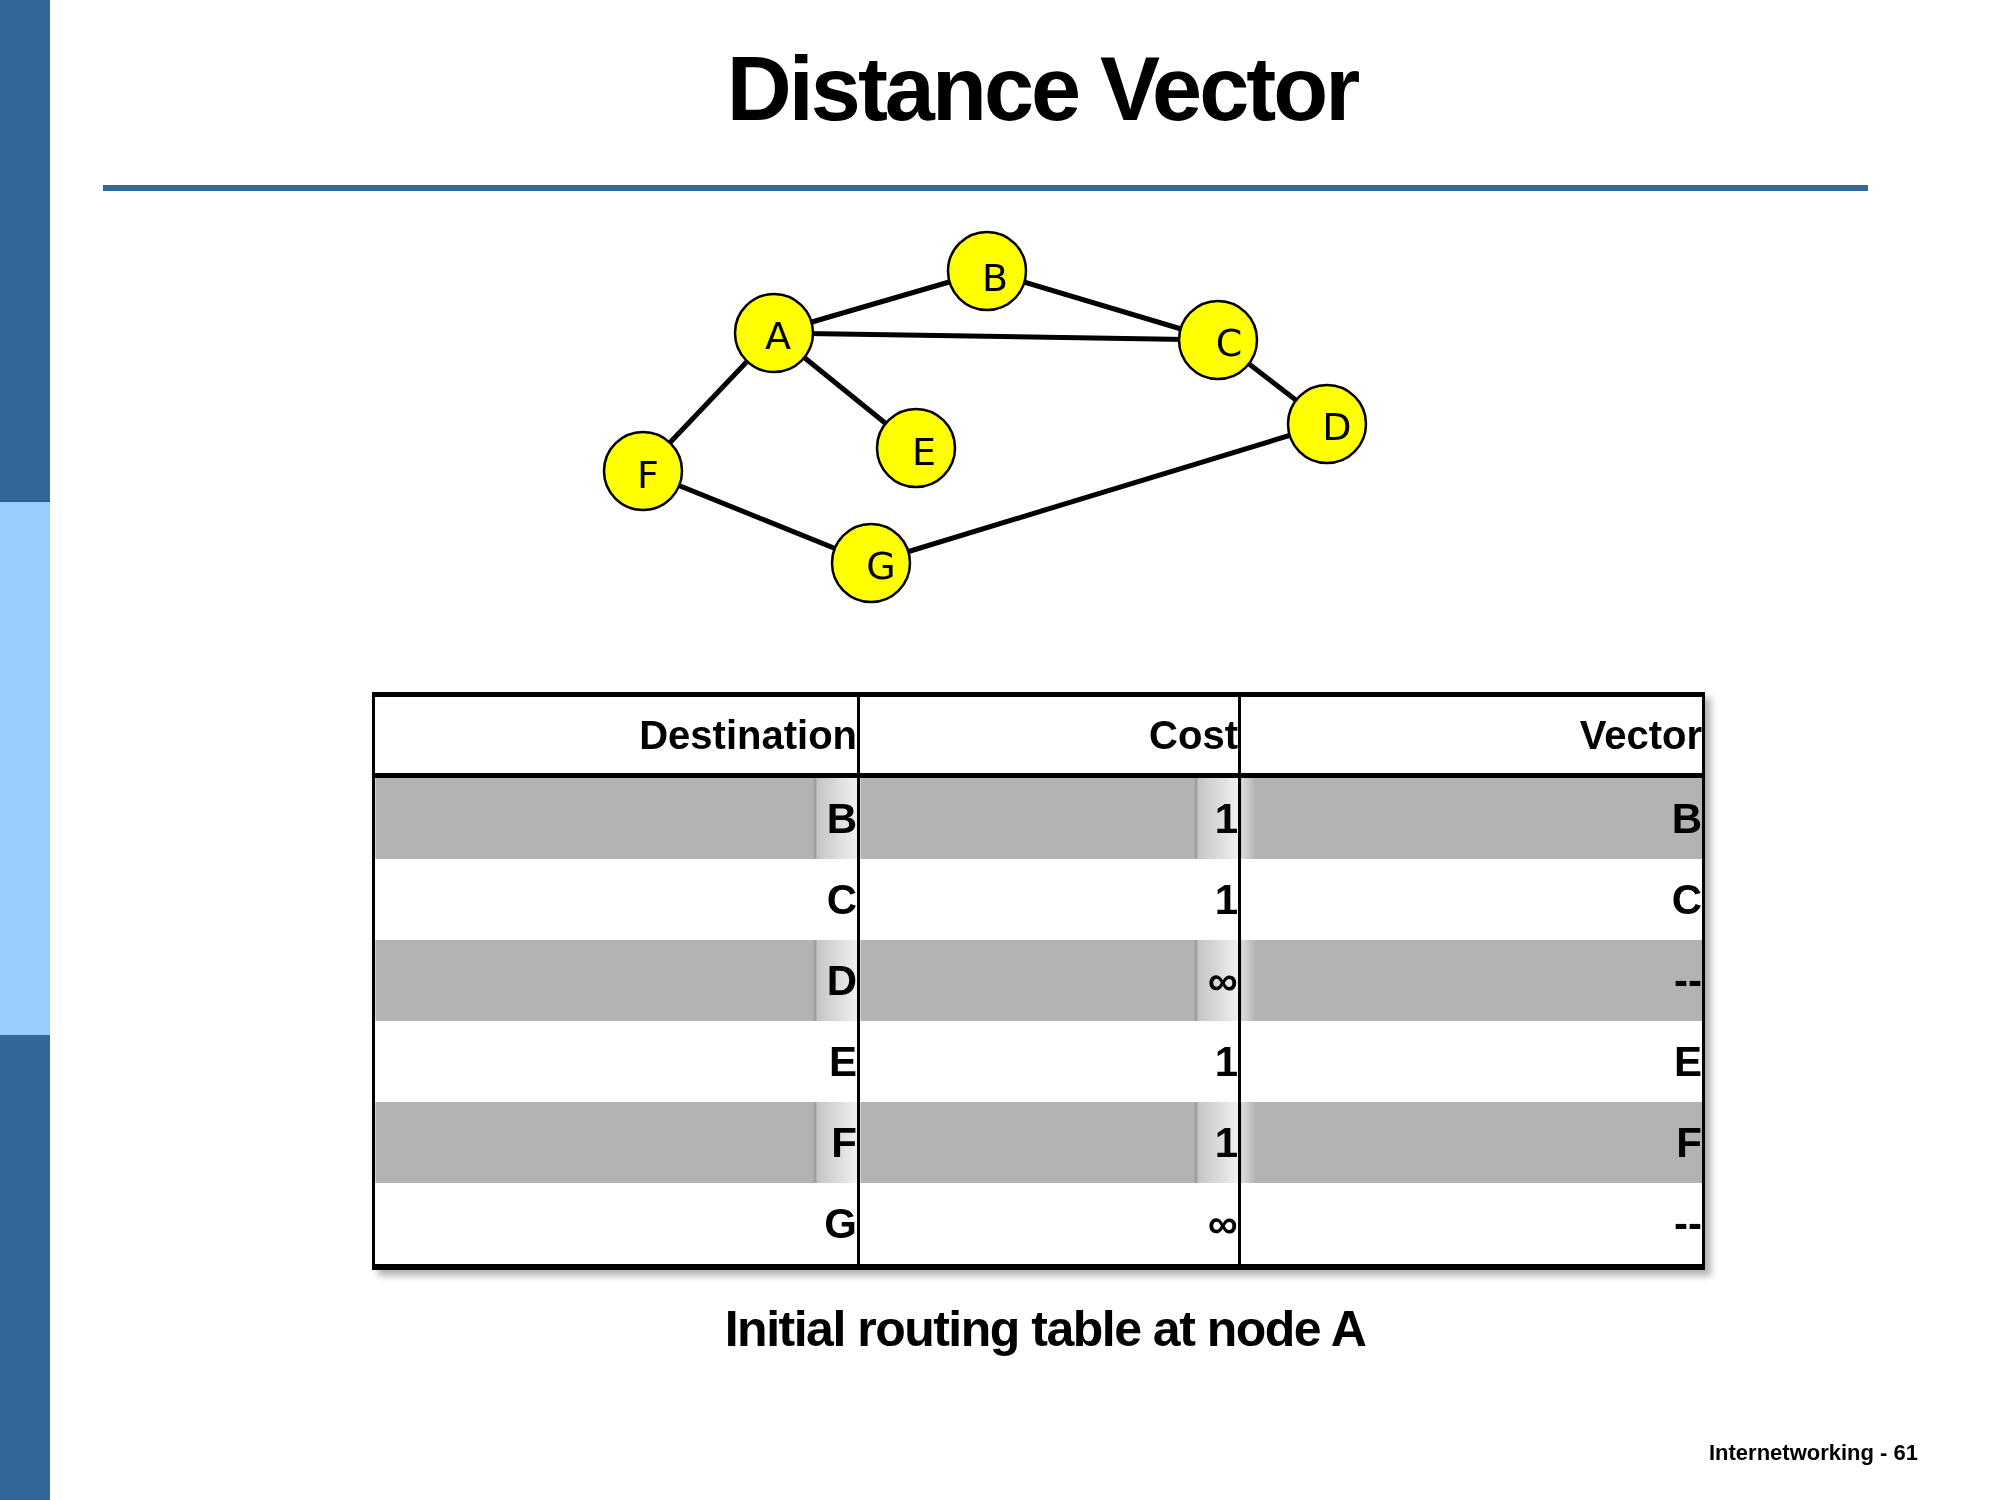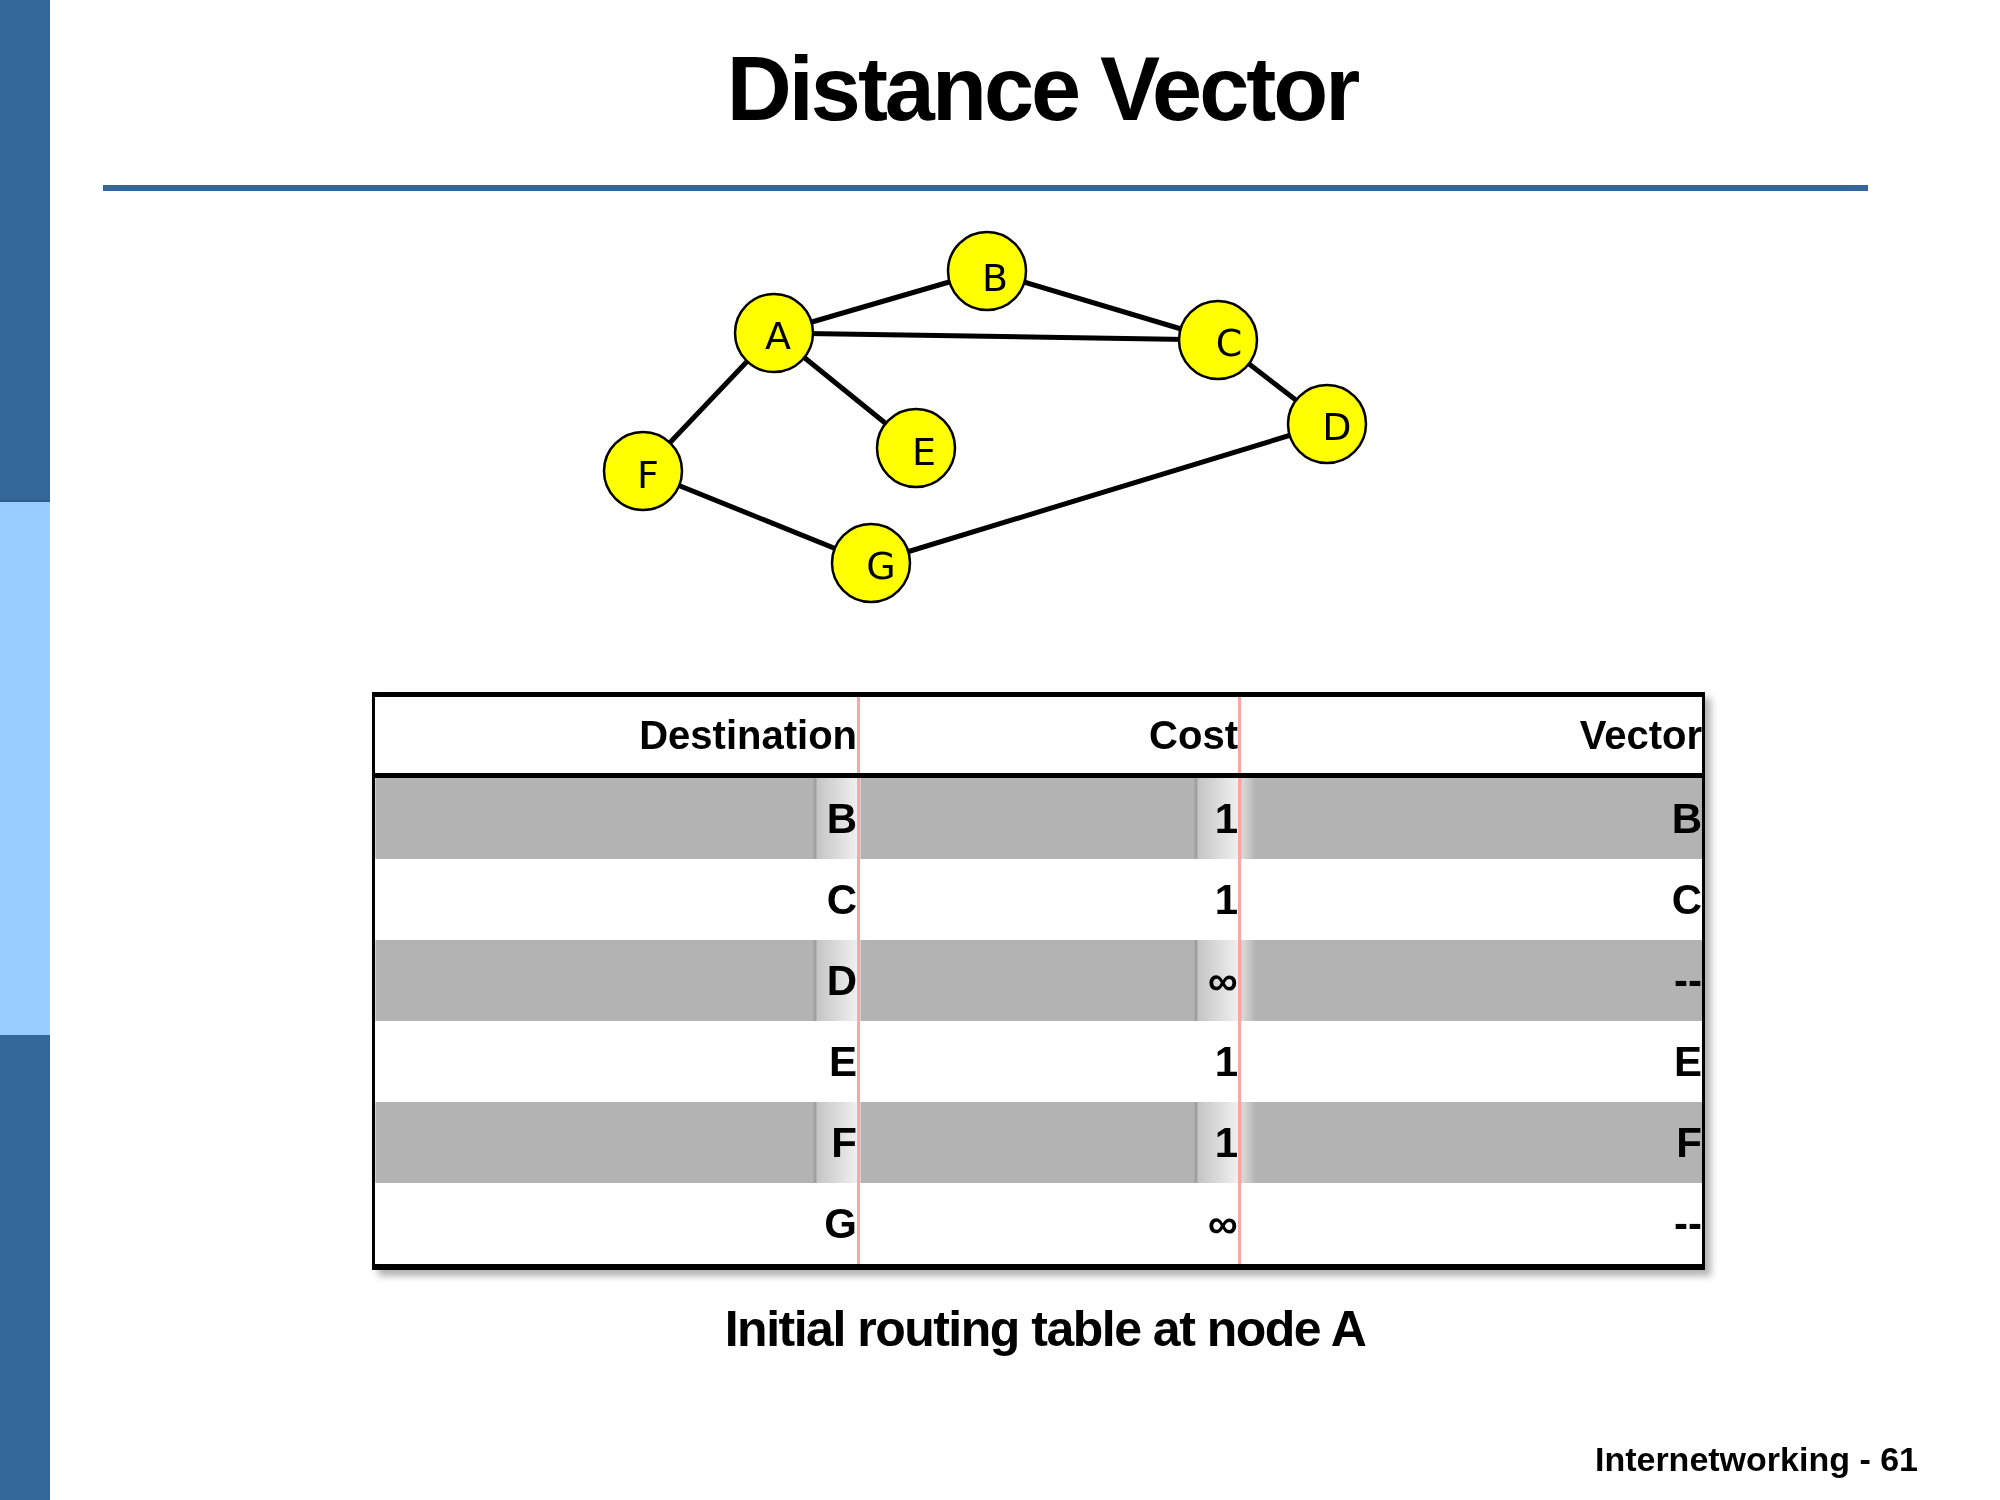--- a/index.html
+++ b/index.html
@@ -52,21 +52,21 @@
     border-top: 5px solid #000; border-bottom: 6px solid #000;
     box-shadow: 6px 6px 7px rgba(0,0,0,0.30);
     font-family: "Liberation Sans", sans-serif;
   }
   #routing-table th, #routing-table td {
     text-align: right; vertical-align: middle;
     font-weight: bold; color: #000; padding: 0;
   }
   #routing-table th { height: 76px; font-size: 40px; border-bottom: 5px solid #000; }
   #routing-table td { height: 81px; font-size: 42px; }
-  #routing-table th + th, #routing-table td + td { border-left: 3px solid #fca5a5; }
+  #routing-table th + th, #routing-table td + td { border-left: 3px solid #000000; }
   #routing-table th:nth-child(1), #routing-table td:nth-child(1) { width: 482px; }
   #routing-table th:nth-child(2), #routing-table td:nth-child(2) { width: 378px; }
   #routing-table th:nth-child(3), #routing-table td:nth-child(3) { width: 461px; }
 
   tr.hl td:nth-child(-n+2) {
     background: linear-gradient(to right,
       #b3b3b3 0,
       #b3b3b3 calc(100% - 44px),
       #a0a0a0 calc(100% - 44px),
       #a0a0a0 calc(100% - 41px),
@@ -80,21 +80,21 @@
   
   .caption {
     position: absolute; left: 50px; right: 0; top: 1300px;
     text-align: center;
     font-size: 50px; font-weight: bold; letter-spacing: -1.5px;
     color: #000000;
     padding-left: 40px;
   }
   .footer {
     position: absolute; right: 82px; top: 1440px;
-    font-size: 34px; font-weight: bold; color: #000000;
+    font-size: 22px; font-weight: bold; color: #000000;
   }
 </style>
 </head>
 <body>
 
 <div class="slide">
 
   <div class="sidebar">
     <div class="seg seg-top"></div>
     <div class="seg seg-mid"></div>

